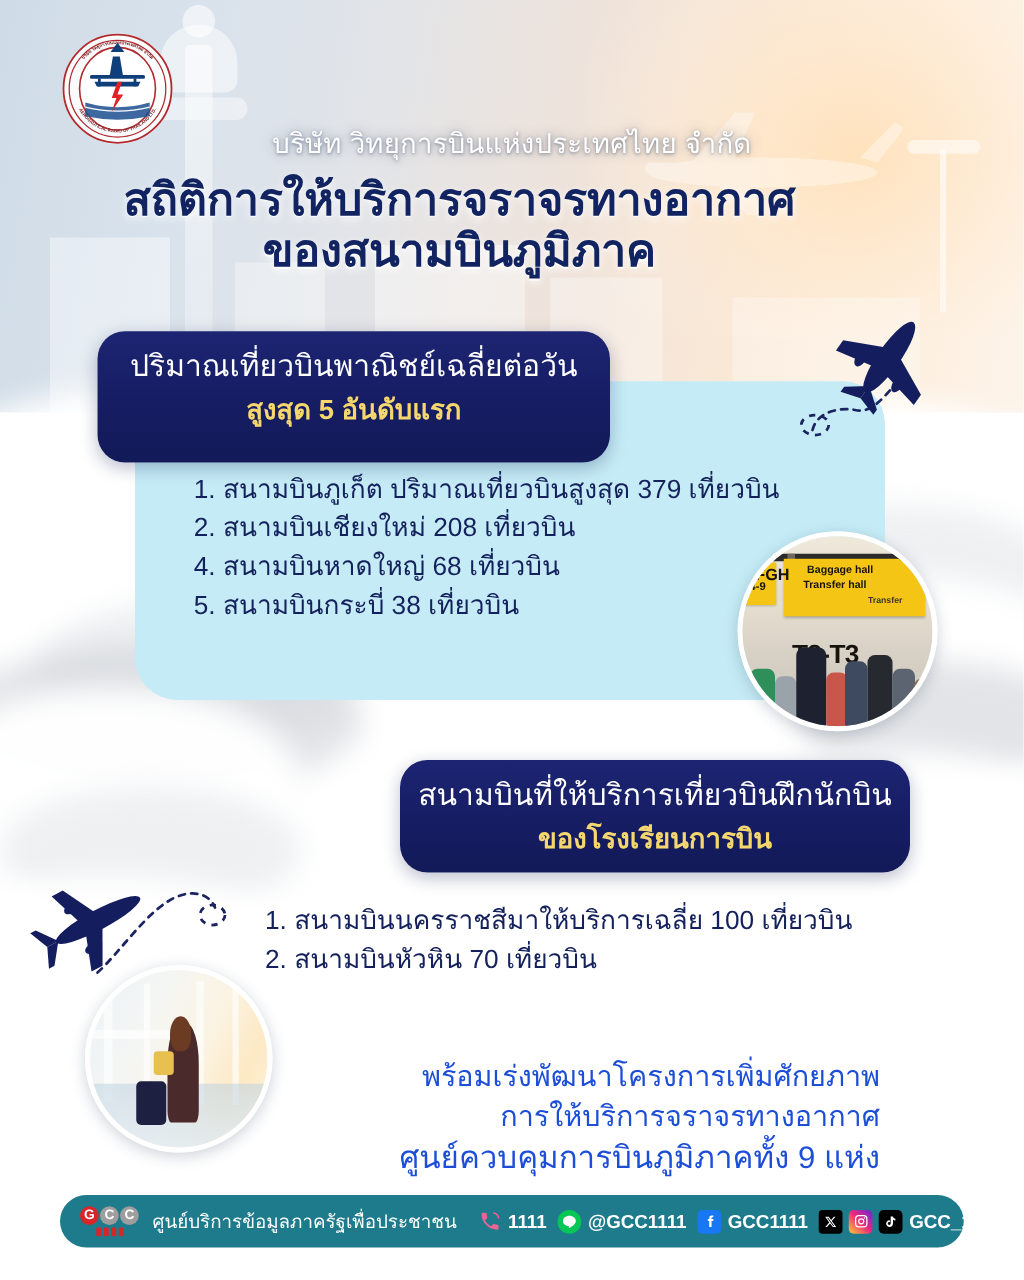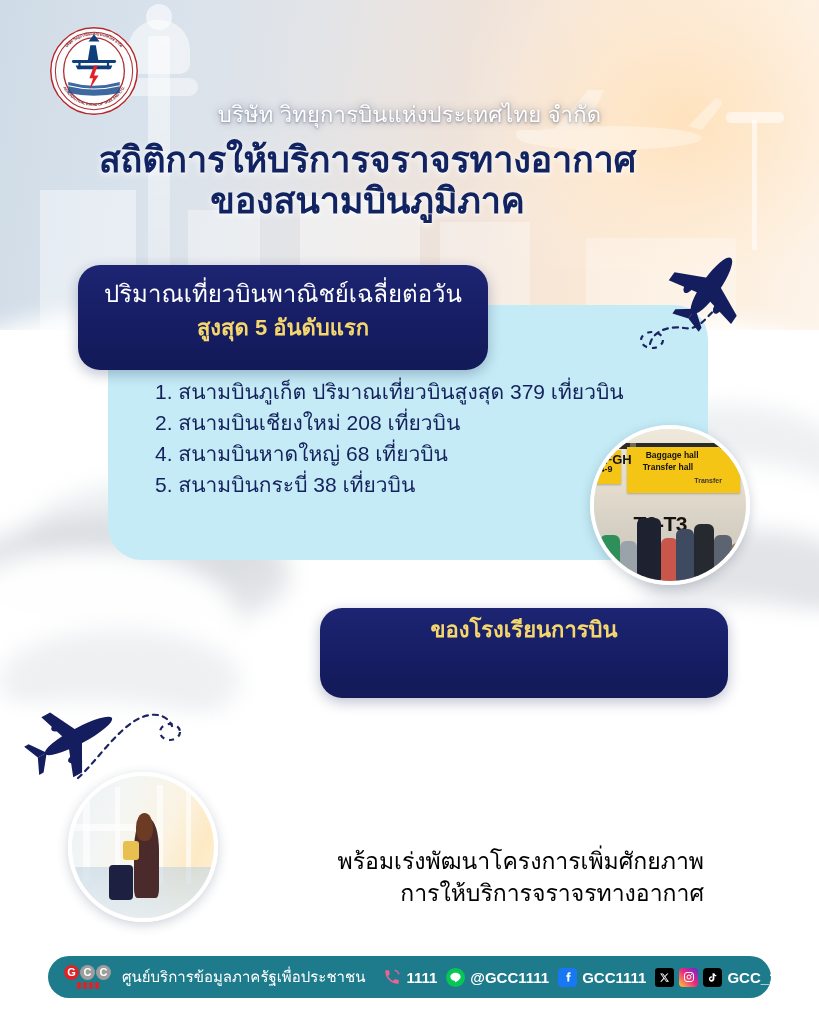--- a/index.html
+++ b/index.html
@@ -283,21 +283,21 @@
   .plane-l { left: 22px; top: 700px; width: 175px; height: 120px; }
 
   
 
   .closing {
     position: absolute;
     left: 0; top: 845px;
     width: 740px;
     padding-right: 36px;
     text-align: right;
-    color: #000000;
+    color: #1d4ed8;
     font-size: 23px;
     line-height: 1.40;
     font-weight: 400;
   }
   .closing .cl { display: block; }
   .closing .cl3 { font-size: 25px; }
 
   
 
   .footerbar {
@@ -489,23 +489,34 @@
       <path d="M30 22 L-8 40 L-8 50 L30 42 Z"></path>
       <path d="M30 22 L68 40 L68 50 L30 42 Z"></path>
       <path d="M30 58 L14 70 L14 75 L30 70 Z"></path>
       <path d="M30 58 L46 70 L46 75 L30 70 Z"></path>
       <ellipse cx="12" cy="44" rx="4" ry="7"></ellipse>
       <ellipse cx="48" cy="44" rx="4" ry="7"></ellipse>
     </g>
   </svg>
 
   <div class="chip chip2">
+    <span class="line-w">สนามบินที่ให้บริการเที่ยวบินฝึกนักบิน</span>
     <span class="line-y">ของโรงเรียนการบิน</span>
   </div>
 
+  <div class="list2">
+    <div class="li">
+      <span class="num">1.</span>
+      <span>สนามบินนครราชสีมาให้บริการเฉลี่ย 100 เที่ยวบิน</span>
+    </div>
+    <div class="li">
+      <span class="num">2.</span>
+      <span>สนามบินหัวหิน 70 เที่ยวบิน</span>
+    </div>
+  </div>
 
   <svg class="plane-svg plane-l" viewBox="0 0 175 120">
     <path d="M56 78 C74 62 96 28 118 18 C134 11 146 16 150 26" fill="none" stroke="#1b2360" stroke-width="2.2" stroke-dasharray="5 5" stroke-linecap="round"></path>
     <ellipse cx="148" cy="32" rx="10" ry="8" fill="none" stroke="#1b2360" stroke-width="2.2" stroke-dasharray="5 5"></ellipse>
     <g fill="#141d5e" transform="translate(8,30) rotate(-28)">
       <ellipse cx="40" cy="28" rx="38" ry="8"></ellipse>
       <path d="M44 28 L26 -6 L16 -6 L28 28 Z"></path>
       <path d="M44 28 L26 62 L16 62 L28 28 Z"></path>
       <path d="M4 28 L-8 12 L-13 12 L-6 28 Z"></path>
       <path d="M4 28 L-8 44 L-13 44 L-6 28 Z"></path>
@@ -526,20 +537,21 @@
       <div class="trav-lug"></div>
       <div class="trav-person"></div>
       <div class="trav-hair"></div>
       <div class="trav-bag"></div>
     </div>
   </div>
 
   <div class="closing">
     <span class="cl cl1">พร้อมเร่งพัฒนาโครงการเพิ่มศักยภาพ</span>
     <span class="cl cl2">การให้บริการจราจรทางอากาศ</span>
+    <span class="cl cl3">ศูนย์ควบคุมการบินภูมิภาคทั้ง 9 แห่ง</span>
   </div>
 
   <div class="footerbar">
     <div class="gcc-logo">
       <div class="gcc-top">
         <span class="gcc-g">G</span>
         <span class="gcc-c1">C</span>
         <span class="gcc-c2">C</span>
       </div>
       <div class="gcc-bot">

